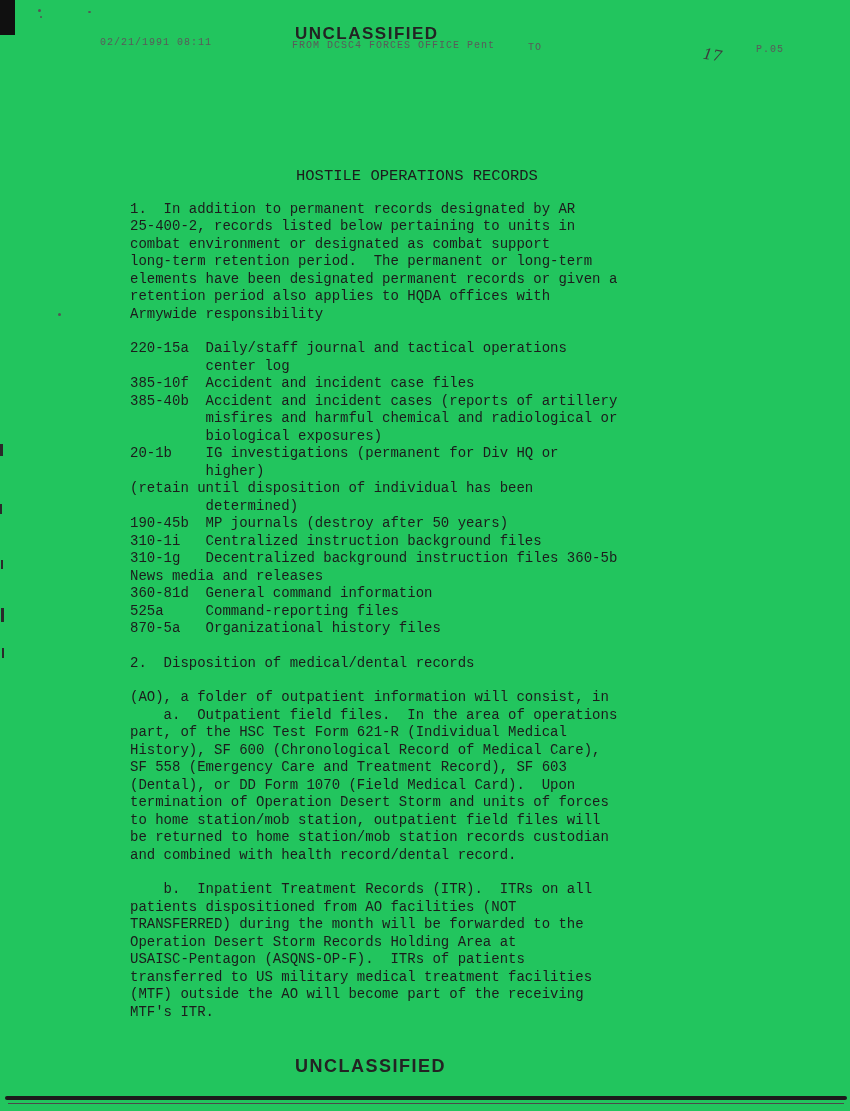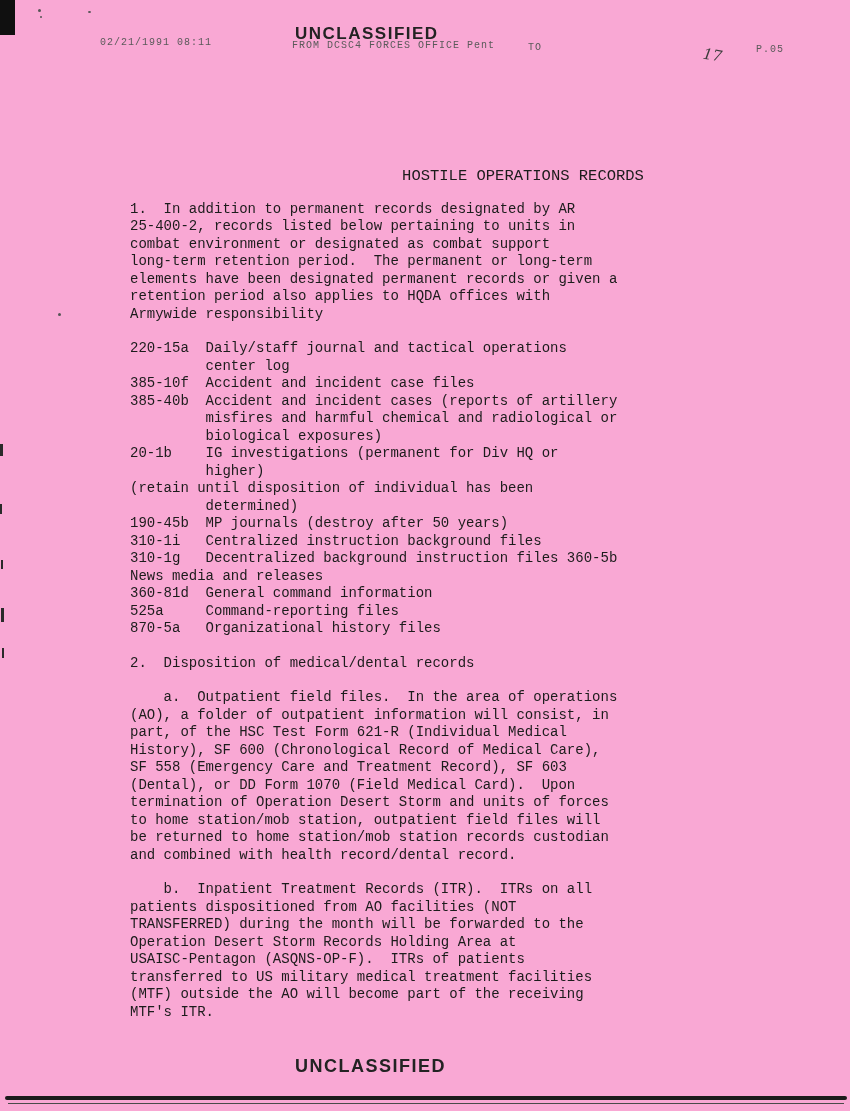--- a/index.html
+++ b/index.html
@@ -1,20 +1,20 @@
 <!DOCTYPE html>
 <html><head>
 <meta charset="utf-8">
 <style>
   html, body { margin: 0; padding: 0; background: #e8e8e6; }
   .page {
     position: relative;
     width: 850px;
     height: 1111px;
-    background: #f9a8d4;
+    background: #22c55e;
     overflow: hidden;
     font-family: "Liberation Mono", "DejaVu Sans Mono", monospace;
     color: #1c1c1c;
   }
 
   
   .corner-block {
     position: absolute; left: 0; top: 0;
     width: 15px; height: 35px; background: #101010;
   }
@@ -69,21 +69,20 @@
     top: 168px;
     width: 620px;
   }
   .doc-title {
     font-weight: normal;
     font-size: 15.5px;
     line-height: 17.5px;
     padding-left: 166px;
     margin-bottom: 15px;
     white-space: pre;
-    text-align: center;
   }
   .text-block { margin-bottom: 17px; }
   .text-block .line {
     font-size: 14px;
     line-height: 17.5px;
     white-space: pre;
   }
 </style>
 </head>
 <body>
@@ -140,22 +139,22 @@
         <div class="line">310-1g   Decentralized background instruction files 360-5b</div>
         <div class="line">News media and releases</div>
         <div class="line">360-81d  General command information</div>
         <div class="line">525a     Command-reporting files</div>
         <div class="line">870-5a   Organizational history files</div>
       </div>
     <div class="text-block">
         <div class="line">2.  Disposition of medical/dental records</div>
       </div>
     <div class="text-block">
+        <div class="line">(AO), a folder of outpatient information will consist, in</div>
         <div class="line">    a.  Outpatient field files.  In the area of operations</div>
-        <div class="line">(AO), a folder of outpatient information will consist, in</div>
         <div class="line">part, of the HSC Test Form 621-R (Individual Medical</div>
         <div class="line">History), SF 600 (Chronological Record of Medical Care),</div>
         <div class="line">SF 558 (Emergency Care and Treatment Record), SF 603</div>
         <div class="line">(Dental), or DD Form 1070 (Field Medical Card).  Upon</div>
         <div class="line">termination of Operation Desert Storm and units of forces</div>
         <div class="line">to home station/mob station, outpatient field files will</div>
         <div class="line">be returned to home station/mob station records custodian</div>
         <div class="line">and combined with health record/dental record.</div>
       </div>
     <div class="text-block">

